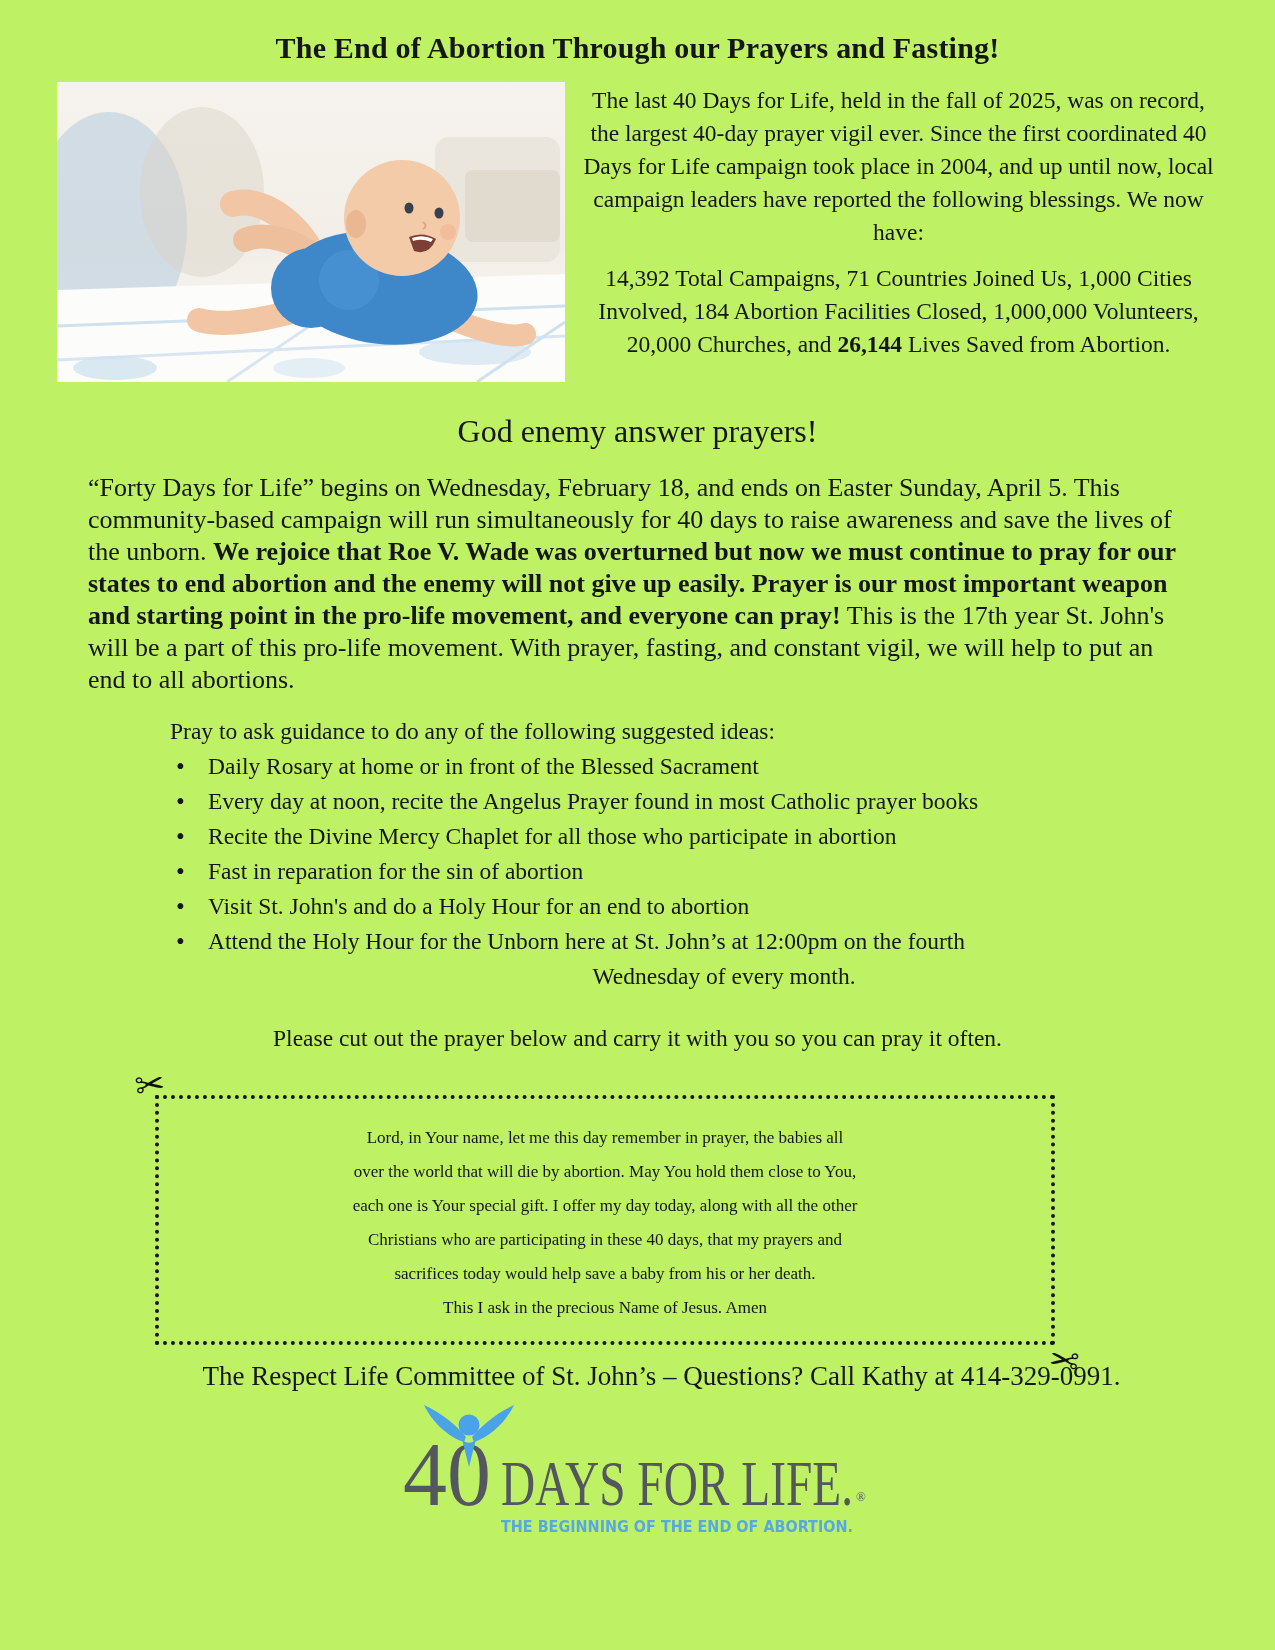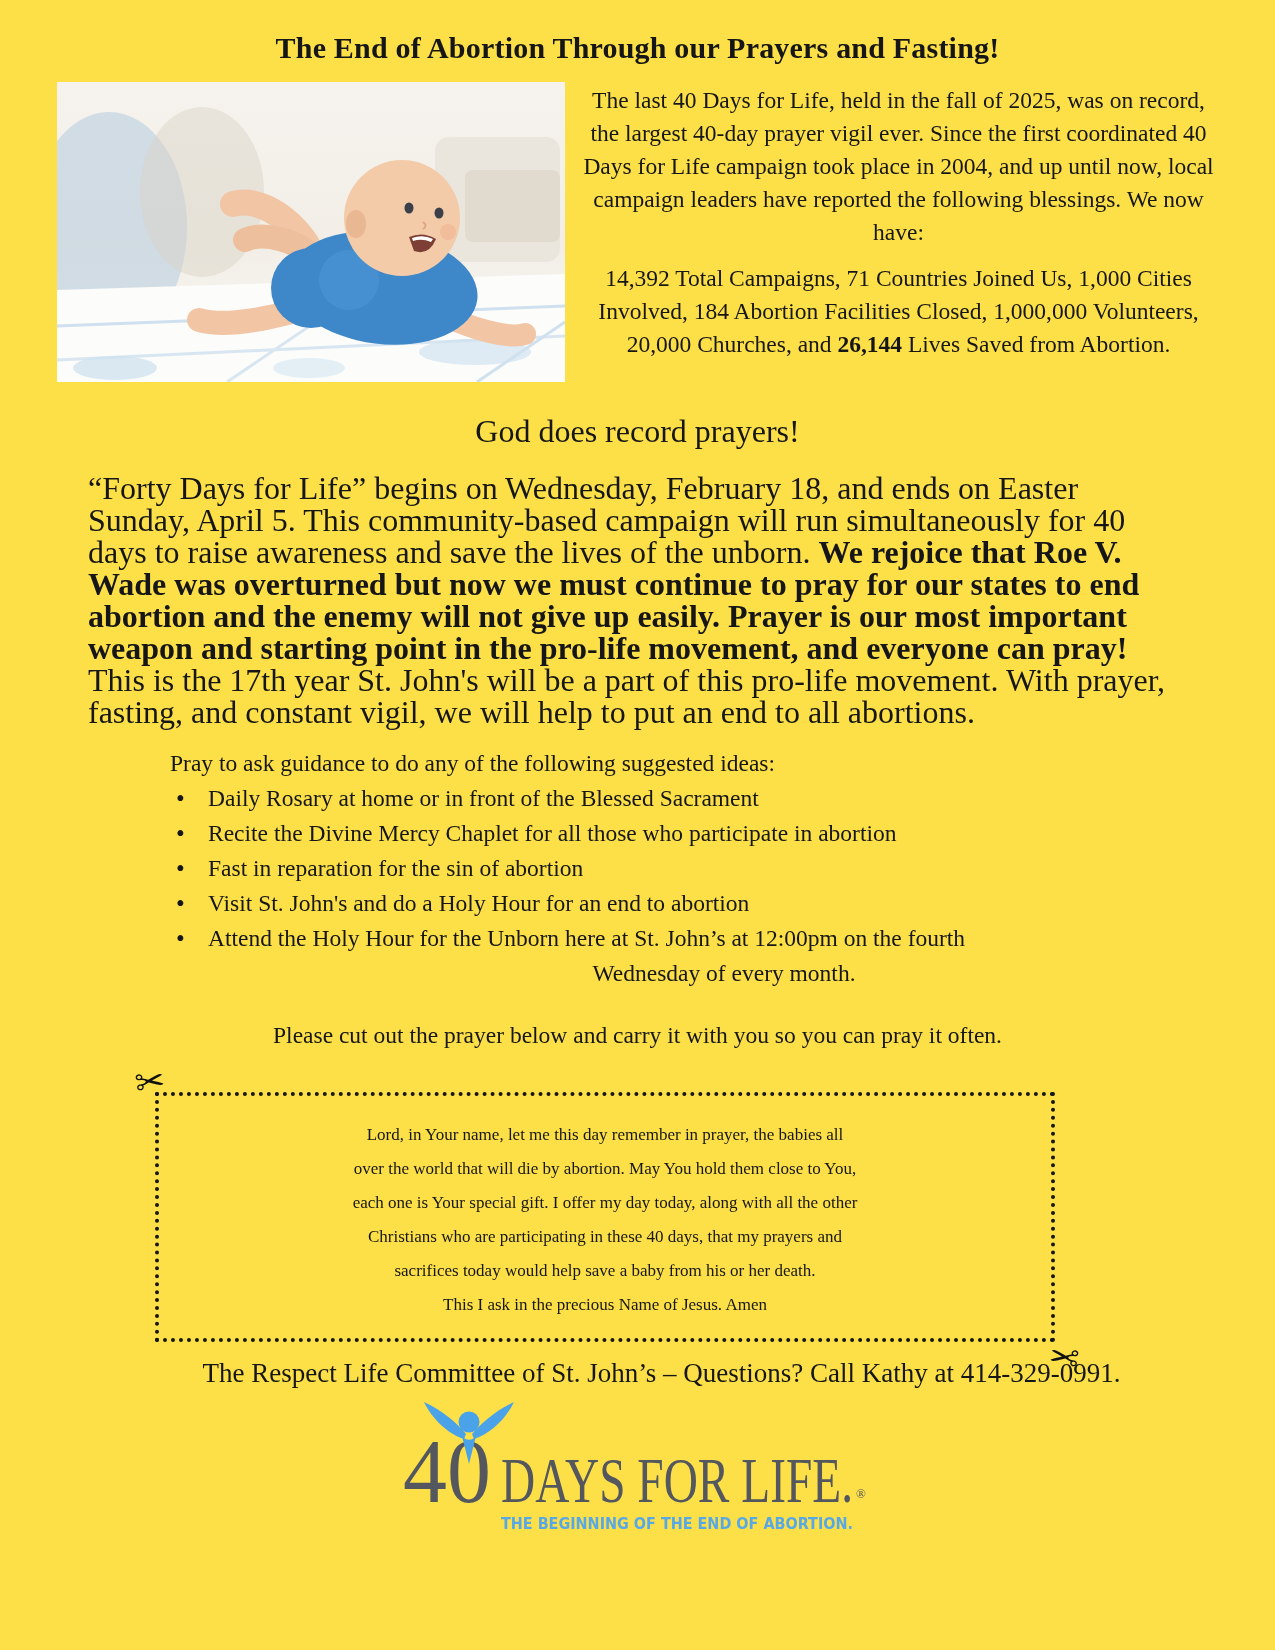--- a/index.html
+++ b/index.html
@@ -1,20 +1,20 @@
 <!DOCTYPE html>
 <html><head>
 <meta charset="utf-8">
 <style>
   html,body{margin:0;padding:0;background:#ffffff;}
   .page{
     position:relative;
     width:1275px;height:1650px;
     margin:0 auto;
-    background:#fde047;
+    background:#bef264;
     color:#161616;
     font-family:"Liberation Serif",serif;
     overflow:hidden;
   }
   
   .title{
     text-align:center;
     font-size:30px;line-height:36px;
     font-weight:bold;
     margin:30px 60px 16px 60px;
@@ -33,21 +33,21 @@
   .intro-text p + p{margin-top:13px;}
   
   .subheading{
     text-align:center;font-weight:normal;
     font-size:32px;line-height:38px;
     margin:30px 0 0 0;
   }
   
   .campaign{
     margin:22px 88px 0 88px;
-    font-size:32px;line-height:32px;
+    font-size:26px;line-height:32px;
   }
   
   .suggestions{
     margin:18px 85px 0 170px;
     font-size:23.5px;line-height:35px;
   }
   .suggestions-intro{margin:0;}
   .suggestions ul{list-style:none;margin:0;padding:0;}
   .suggestions li{position:relative;padding-left:38px;}
   .suggestions li::before{
@@ -145,28 +145,29 @@
         <circle cx="391" cy="150" r="8" fill="#f0b493" opacity="0.6"></circle>
         <path d="M366 140 q 5 4 0 7" stroke="#dda87f" stroke-width="2" fill="none"></path>
       </svg>
     </div>
     <div class="intro-text">
       <p>The last 40 Days for Life, held in the fall of 2025, was on record, the largest 40-day prayer vigil ever. Since the first coordinated 40 Days for Life campaign took place in 2004, and up until now, local campaign leaders have reported the following blessings. We now have:</p>
       <p><span>14,392 Total Campaigns, 71 Countries Joined Us, 1,000 Cities Involved, 184 Abortion Facilities Closed, 1,000,000 Volunteers, 20,000 Churches, and </span><b>26,144</b><span> Lives Saved from Abortion.</span></p>
     </div>
   </div>
 
-  <h2 class="subheading">God does record prayers!</h2>
+  <h2 class="subheading">God enemy answer prayers!</h2>
 
   <p class="campaign"><span>“Forty Days for Life” begins on Wednesday, February 18, and ends on Easter Sunday, April 5. This community-based campaign will run simultaneously for 40 days to raise awareness and save the lives of the unborn. </span><b>We rejoice that Roe V. Wade was overturned but now we must continue to pray for our states to end abortion and the enemy will not give up easily. Prayer is our most important weapon and starting point in the pro-life movement, and everyone can pray!</b><span> This is the 17th year St. John's will be a part of this pro-life movement. With prayer, fasting, and constant vigil, we will help to put an end to all abortions.</span></p>
 
   <div class="suggestions">
     <p class="suggestions-intro">Pray to ask guidance to do any of the following suggested ideas:</p>
     <ul>
       <li>Daily Rosary at home or in front of the Blessed Sacrament</li>
+      <li>Every day at noon, recite the Angelus Prayer found in most Catholic prayer books</li>
       <li>Recite the Divine Mercy Chaplet for all those who participate in abortion</li>
       <li>Fast in reparation for the sin of abortion</li>
       <li>Visit St. John's and do a Holy Hour for an end to abortion</li>
       <li><span>Attend the Holy Hour for the Unborn here at St. John’s at 12:00pm on the fourth</span><span class="cont-line">Wednesday of every month.</span></li>
     </ul>
   </div>
 
   <p class="cutout-note">Please cut out the prayer below and carry it with you so you can pray it often.</p>
 
   <div class="prayer-wrap">

